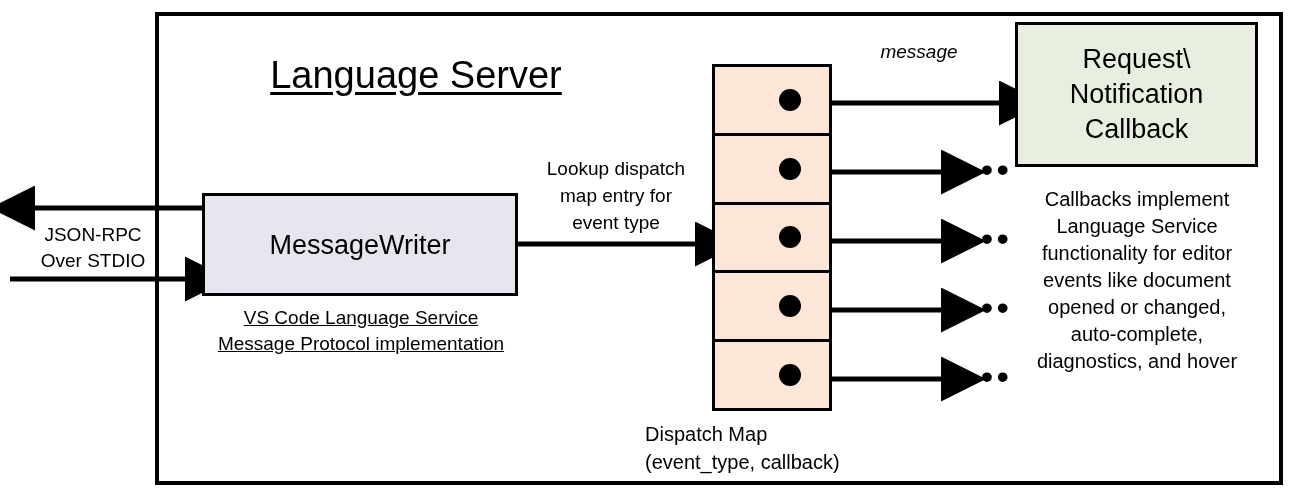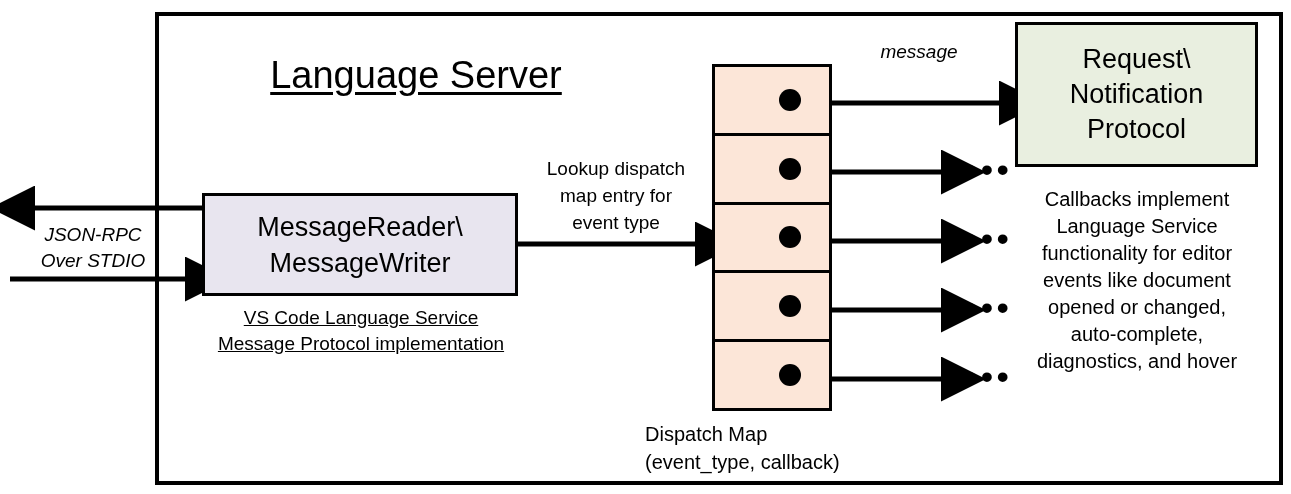--- a/index.html
+++ b/index.html
@@ -73,21 +73,20 @@
   }
 
   
   #jsonrpc-label {
     left: 18px;
     top: 222px;
     width: 150px;
     text-align: center;
     font-size: 19px;
     line-height: 26px;
-    font-style: italic;
   }
 
   
   #lookup-label {
     left: 520px;
     top: 155px;
     width: 192px;
     text-align: center;
     font-size: 19px;
     line-height: 27px;
@@ -236,21 +235,20 @@
     </g>
   </svg>
 
   <div id="jsonrpc-label" class="abs">
     <div>JSON-RPC</div>
     <div>Over STDIO</div>
   </div>
 
   <div id="reader-box" class="abs">
     <div class="lines">
-      <div>MessageReader\</div>
       <div>MessageWriter</div>
     </div>
   </div>
   <div id="reader-caption" class="abs">
     <div>VS Code Language Service</div>
     <div>Message Protocol implementation</div>
   </div>
 
   <div id="lookup-label" class="abs">
     <div>Lookup dispatch</div>
@@ -287,21 +285,21 @@
 
   <div class="ellipsis abs" style="left:965px; top:164px;">•••</div>
   <div class="ellipsis abs" style="left:965px; top:233px;">•••</div>
   <div class="ellipsis abs" style="left:965px; top:302px;">•••</div>
   <div class="ellipsis abs" style="left:965px; top:371px;">•••</div>
 
   <div id="callback-box" class="abs">
     <div class="lines">
       <div>Request\</div>
       <div>Notification</div>
-      <div>Protocol</div>
+      <div>Callback</div>
     </div>
   </div>
 
   <div id="callback-caption" class="abs">
     <div>Callbacks implement</div>
     <div>Language Service</div>
     <div>functionality for editor</div>
     <div>events like document</div>
     <div>opened or changed,</div>
     <div>auto-complete,</div>

